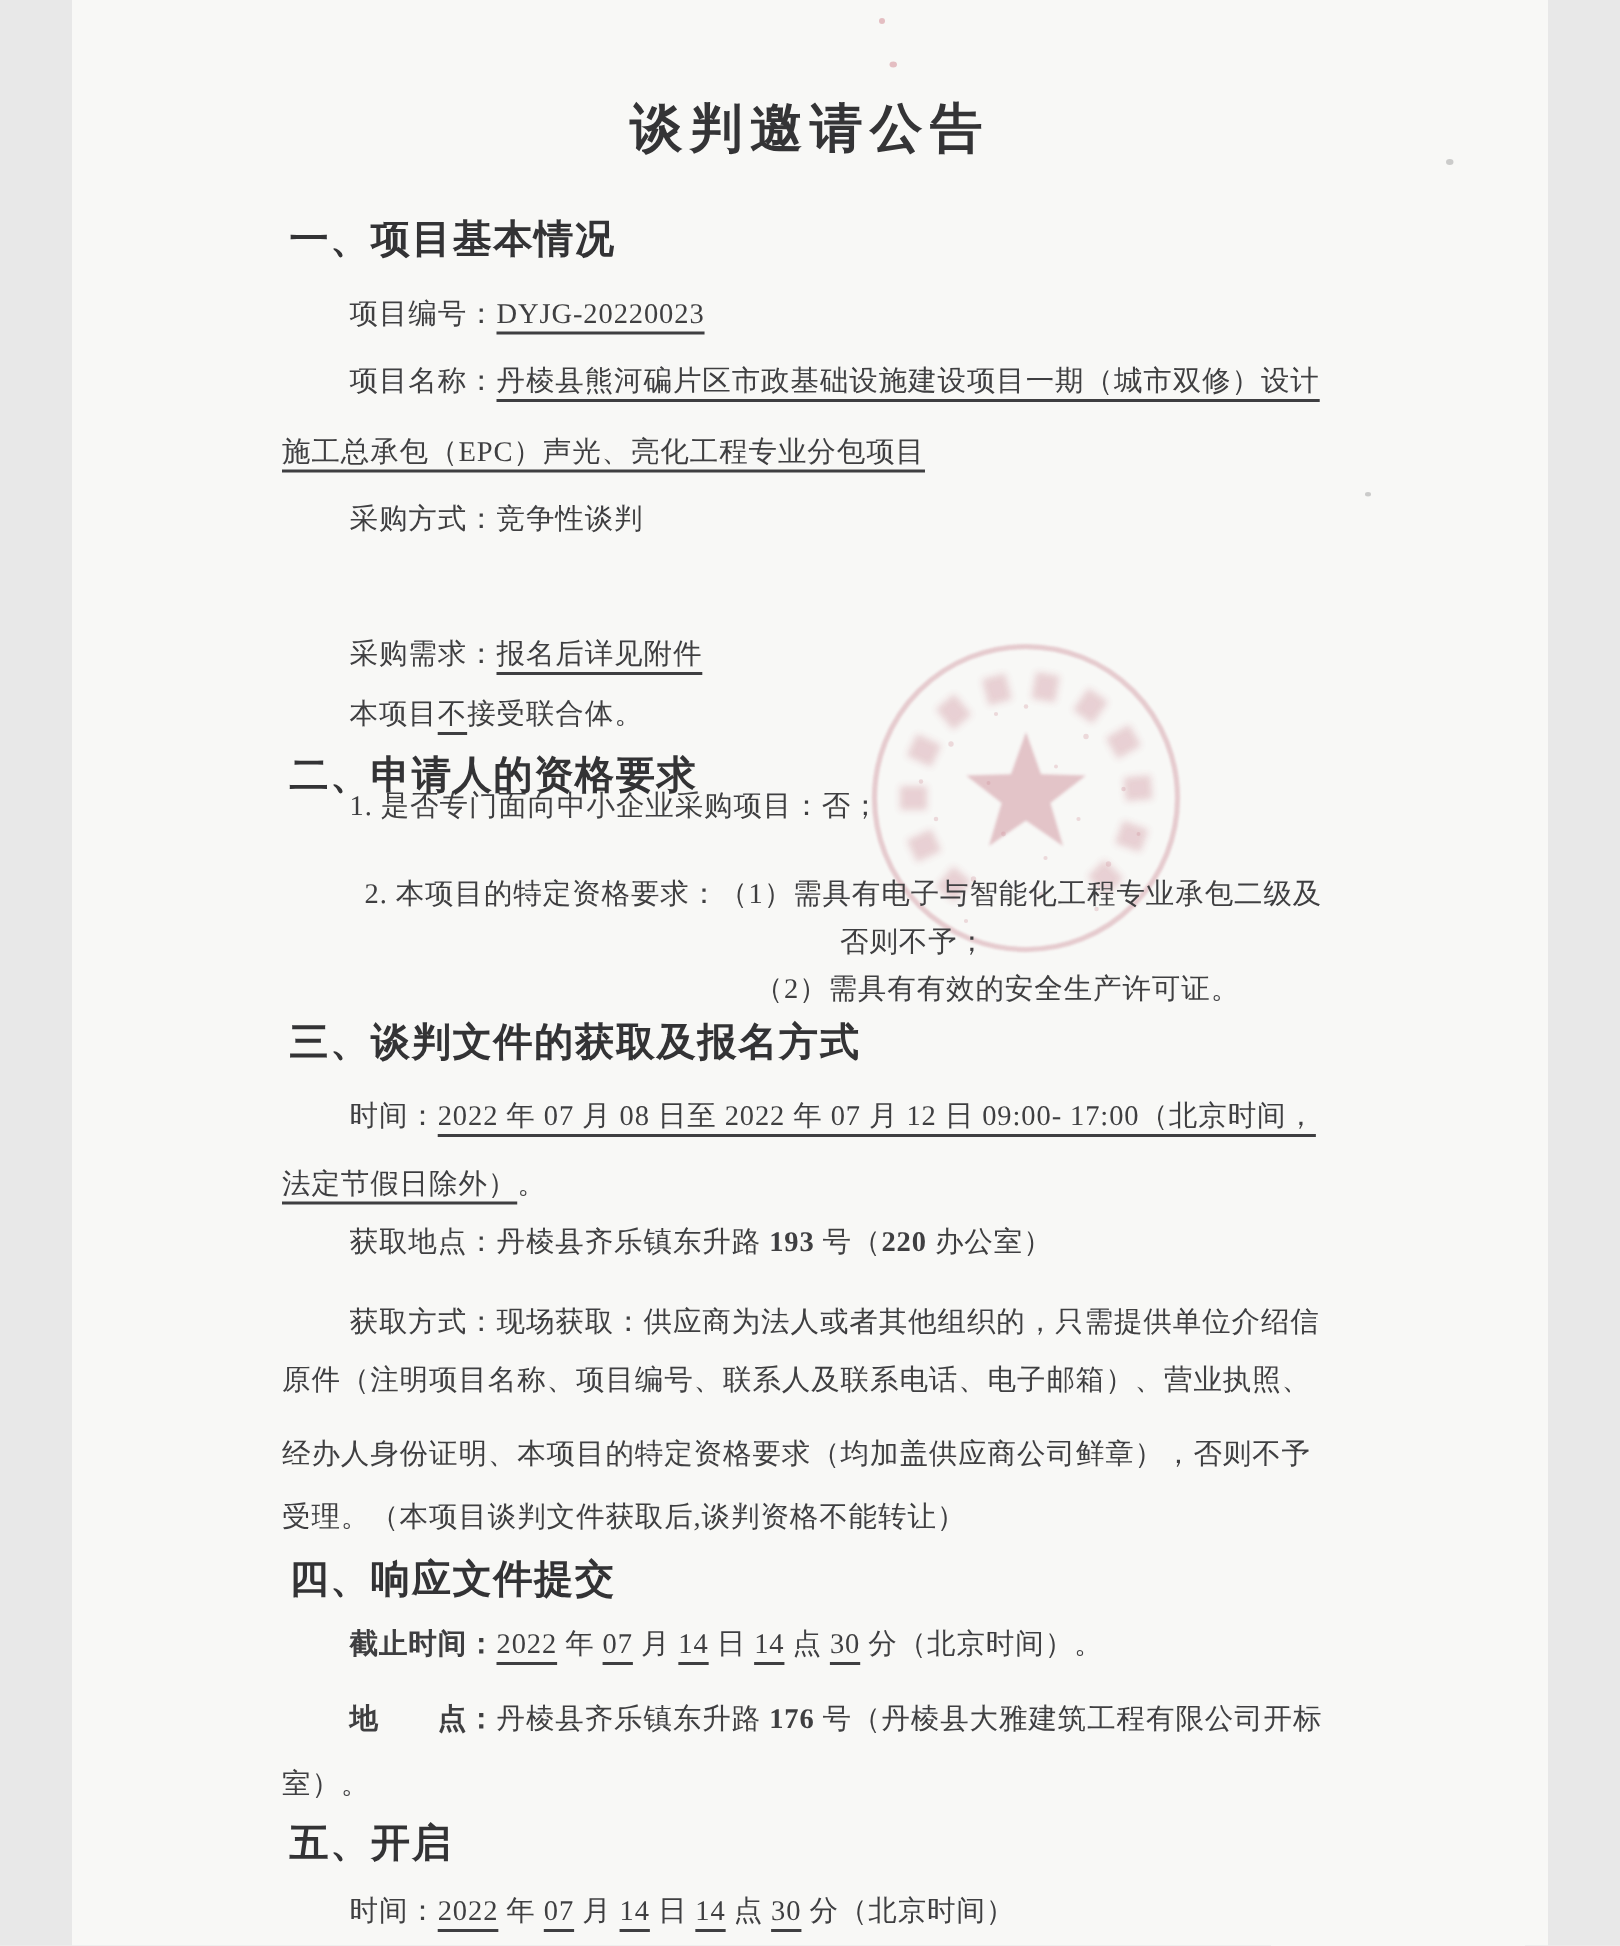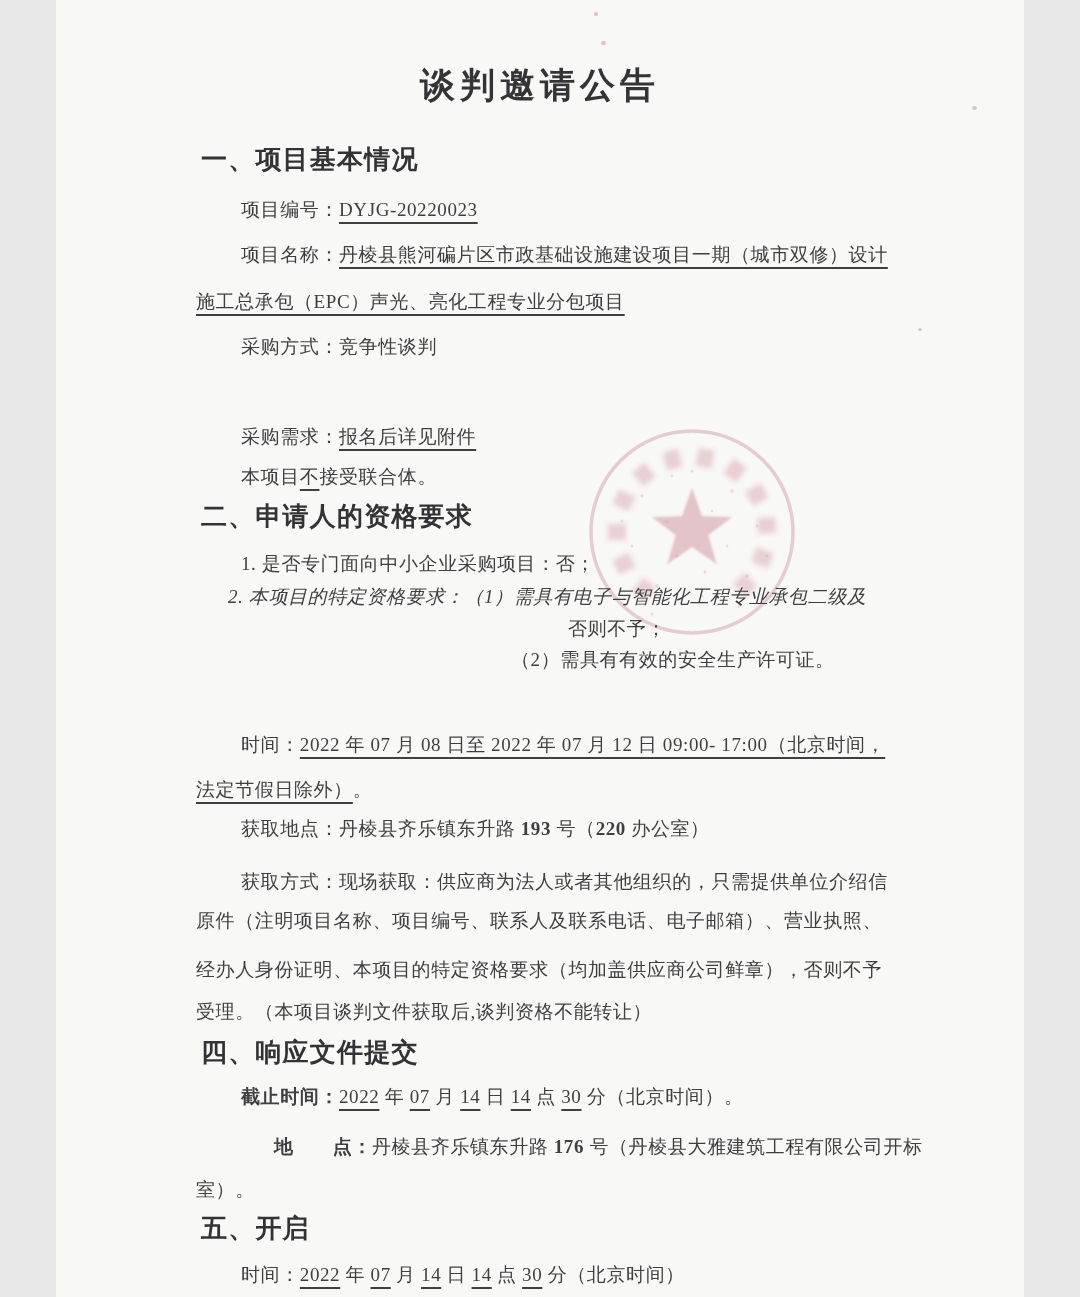--- a/index.html
+++ b/index.html
@@ -1,20 +1,21 @@
 <!DOCTYPE html>
 <html><head>
 <meta charset="utf-8">
 <style>
   html,body{margin:0;padding:0;background:#e8e8e8;}
   .page{
     position:relative;width:968px;height:1297px;margin:0 auto;
     background:#f8f8f6;overflow:hidden;
     font-family:"Liberation Serif","DejaVu Serif",serif;
     color:#3f3f41;
+    padding-left:16px;
   }
   .title{
     position:absolute;left:0;right:0;top:62px;text-align:center;
     font-size:35px;font-weight:700;letter-spacing:5px;color:#343436;
   }
   .ln{
     position:absolute;font-size:19px;line-height:28px;
     white-space:nowrap;letter-spacing:0.6px;
   }
   .hd{font-weight:700;font-size:26px;color:#333335;letter-spacing:1.2px;}
@@ -124,42 +125,43 @@
 
   <div class="ln" style="left:185px;top:333px;">采购方式：竞争性谈判</div>
 
 
   <div class="ln" style="left:185px;top:423px;"><span>采购需求：</span><span class="u">报名后详见附件</span></div>
 
   <div class="ln" style="left:185px;top:463px;"><span>本项目</span><span class="u">不</span><span>接受联合体。</span></div>
 
   <div class="ln hd" style="left:145px;top:503px;">二、申请人的资格要求</div>
 
-  <div class="ln" style="left:185px;top:550px;">1. 是否专门面向中小企业采购项目：否；</div>
-  <div class="ln" style="left:172px;top:583px;font-style:italic;">2. 本项目的特定资格要求：（1）需具有电子与智能化工程专业承包二级及</div>
+  <div class="ln" style="left:185px;top:524px;">1. 是否专门面向中小企业采购项目：否；</div>
+  <div class="ln" style="left:195px;top:583px;">2. 本项目的特定资格要求：（1）需具有电子与智能化工程专业承包二级及</div>
   <div class="ln" style="left:512px;top:615px;">否则不予；</div>
   <div class="ln" style="left:455px;top:646px;">（2）需具有有效的安全生产许可证。</div>
 
+  <div class="ln hd" style="left:145px;top:681px;">三、谈判文件的获取及报名方式</div>
 
   <div class="ln" style="left:185px;top:731px;"><span>时间：</span><span class="u">2022 年 07 月 08 日至 2022 年 07 月 12 日 09:00- 17:00（北京时间，</span></div>
 
   <div class="ln" style="left:140px;top:776px;"><span class="u">法定节假日除外）</span><span>。</span></div>
 
   <div class="ln" style="left:185px;top:815px;"><span>获取地点：丹棱县齐乐镇东升路 </span><span class="bn">193</span><span> 号（</span><span class="bn">220</span><span> 办公室）</span></div>
 
   <div class="ln" style="left:185px;top:868px;">获取方式：现场获取：供应商为法人或者其他组织的，只需提供单位介绍信</div>
   <div class="ln" style="left:140px;top:907px;">原件（注明项目名称、项目编号、联系人及联系电话、电子邮箱）、营业执照、</div>
   <div class="ln" style="left:140px;top:956px;">经办人身份证明、本项目的特定资格要求（均加盖供应商公司鲜章），否则不予</div>
   <div class="ln" style="left:140px;top:998px;">受理。（本项目谈判文件获取后,谈判资格不能转让）</div>
 
   <div class="ln hd" style="left:145px;top:1039px;">四、响应文件提交</div>
 
   <div class="ln" style="left:185px;top:1083px;"><span class="bn">截止时间：</span><span class="u">2022</span><span> 年 </span><span class="u">07</span><span> 月 </span><span class="u">14</span><span> 日 </span><span class="u">14</span><span> 点 </span><span class="u">30</span><span> 分（北京时间）。</span></div>
 
-  <div class="ln" style="left:185px;top:1133px;margin-left:33px;"><span class="bn">地　　点：</span><span>丹棱县齐乐镇东升路 </span><span class="bn">176</span><span> 号（丹棱县大雅建筑工程有限公司开标</span></div>
+  <div class="ln" style="left:185px;top:1133px;"><span class="bn">地　　点：</span><span>丹棱县齐乐镇东升路 </span><span class="bn">176</span><span> 号（丹棱县大雅建筑工程有限公司开标</span></div>
 
   <div class="ln" style="left:140px;top:1176px;">室）。</div>
 
   <div class="ln hd" style="left:145px;top:1215px;">五、开启</div>
 
   <div class="ln" style="left:185px;top:1261px;"><span>时间：</span><span class="u">2022</span><span> 年 </span><span class="u">07</span><span> 月 </span><span class="u">14</span><span> 日 </span><span class="u">14</span><span> 点 </span><span class="u">30</span><span> 分（北京时间）</span></div>
 
 </div>
 
 </body></html>

